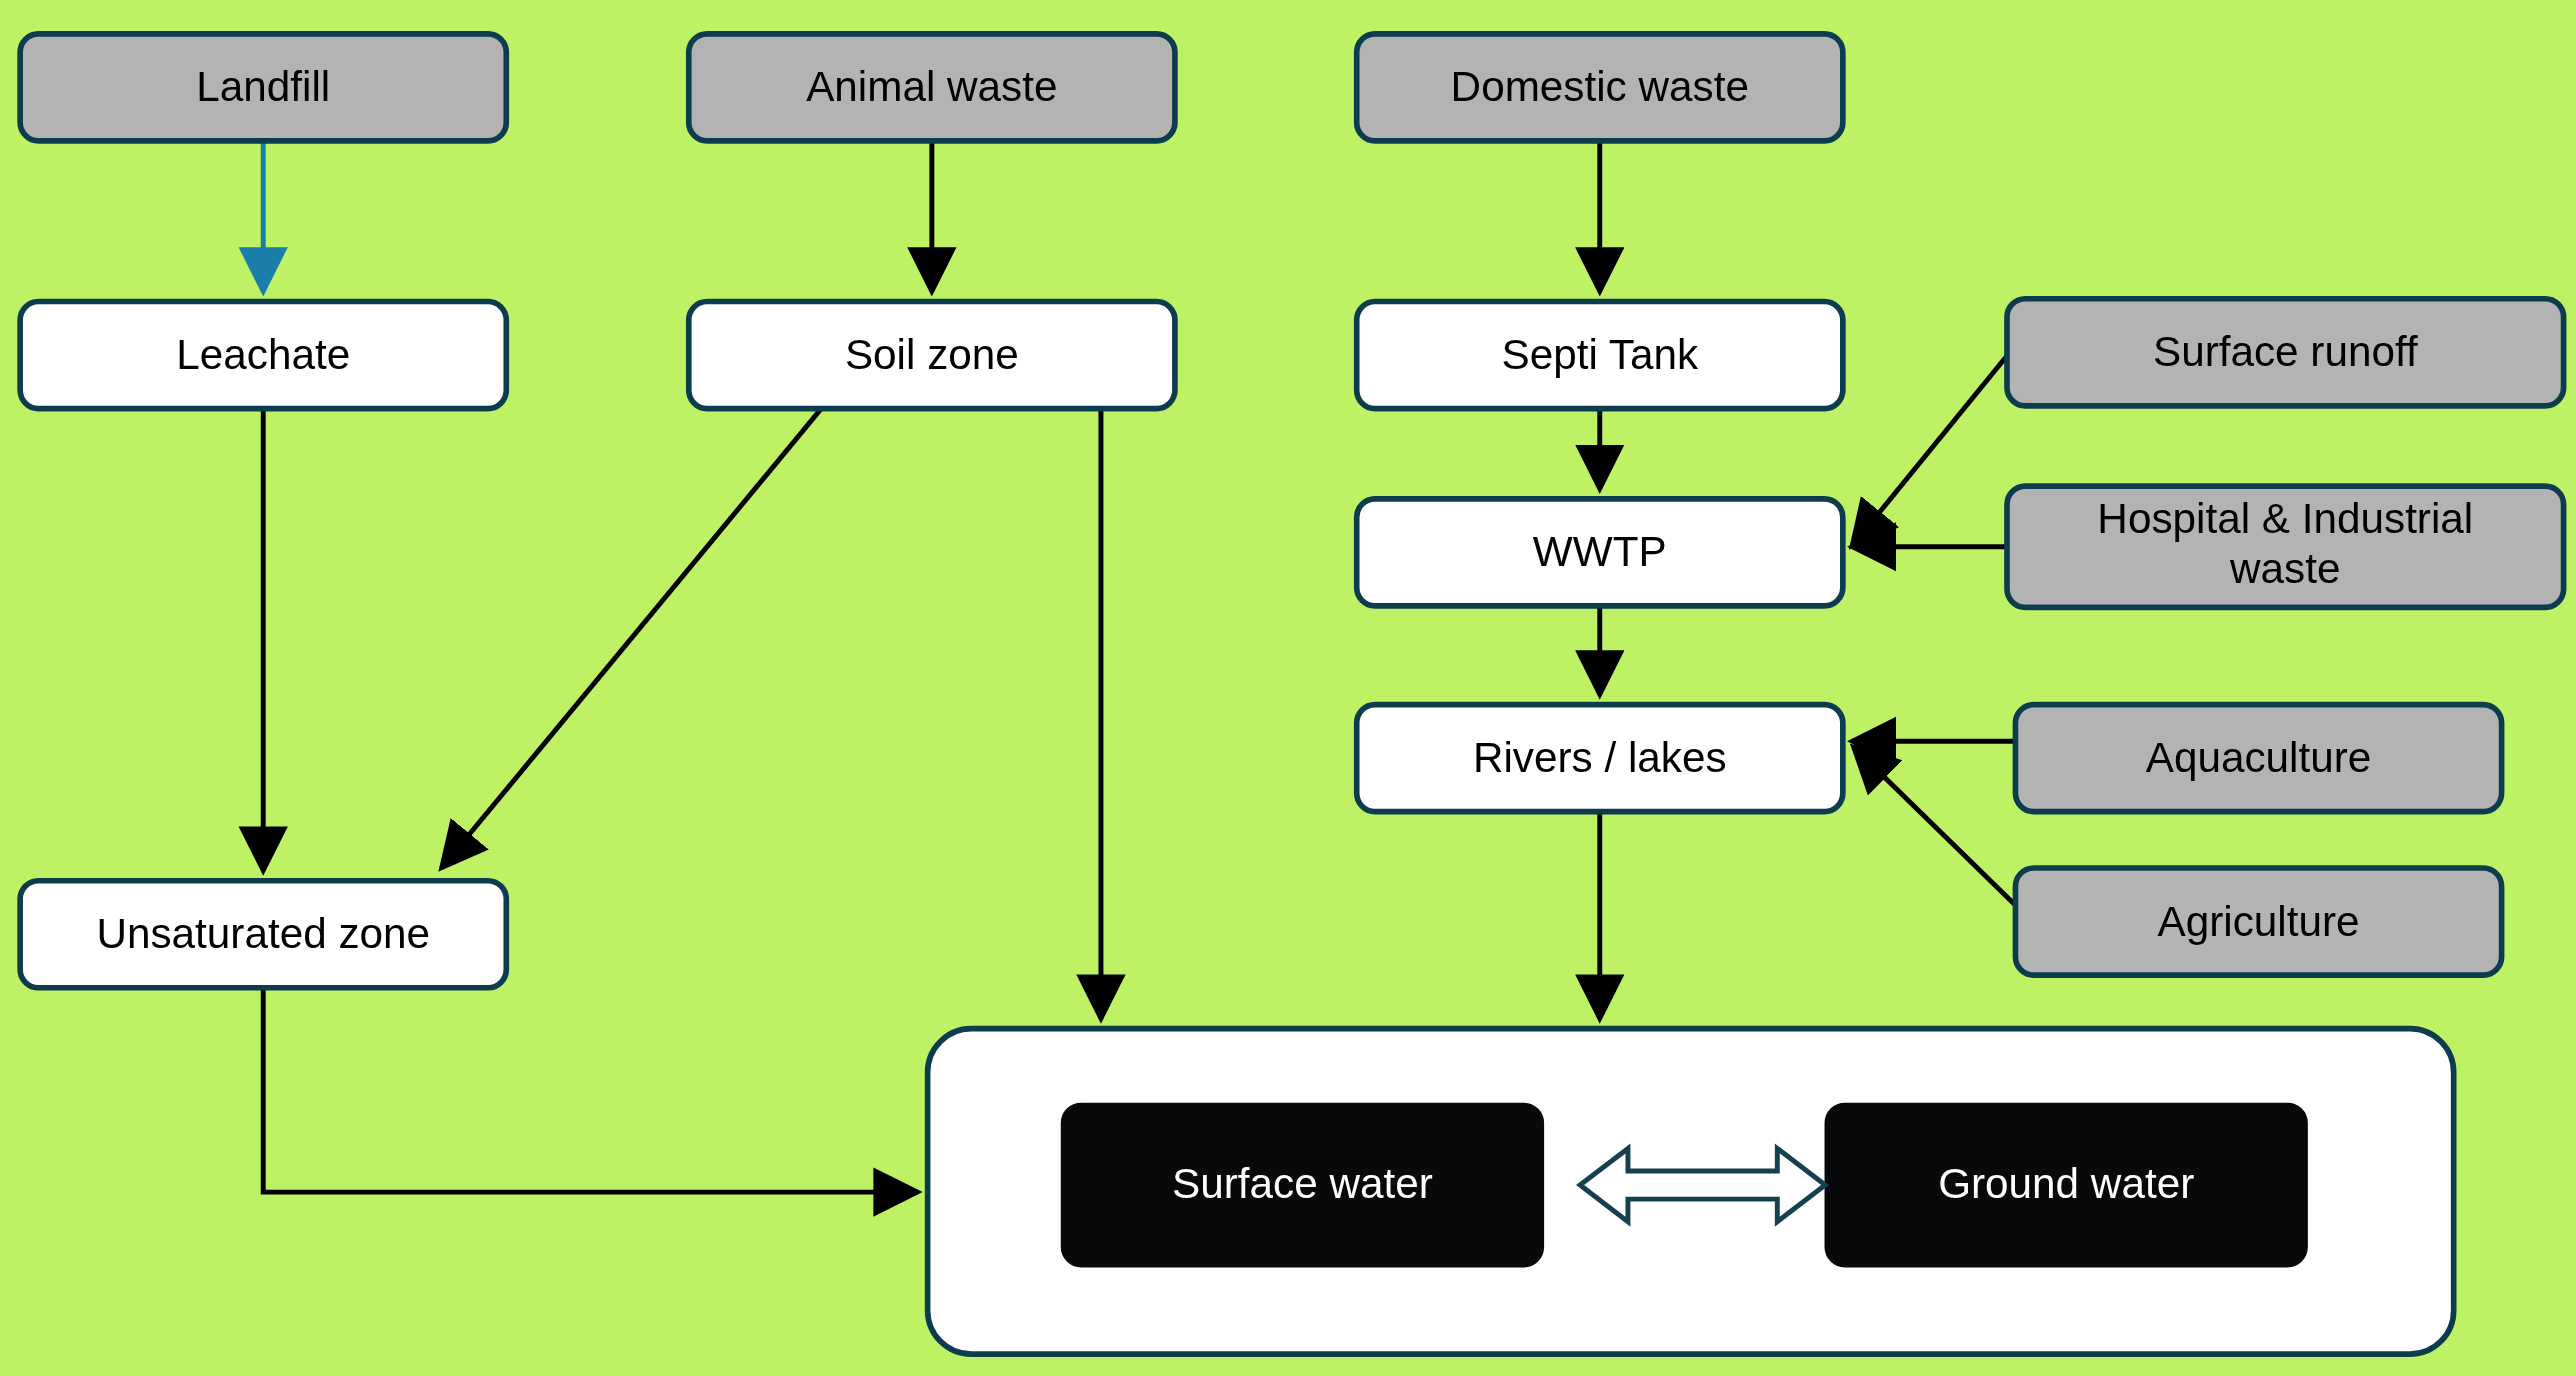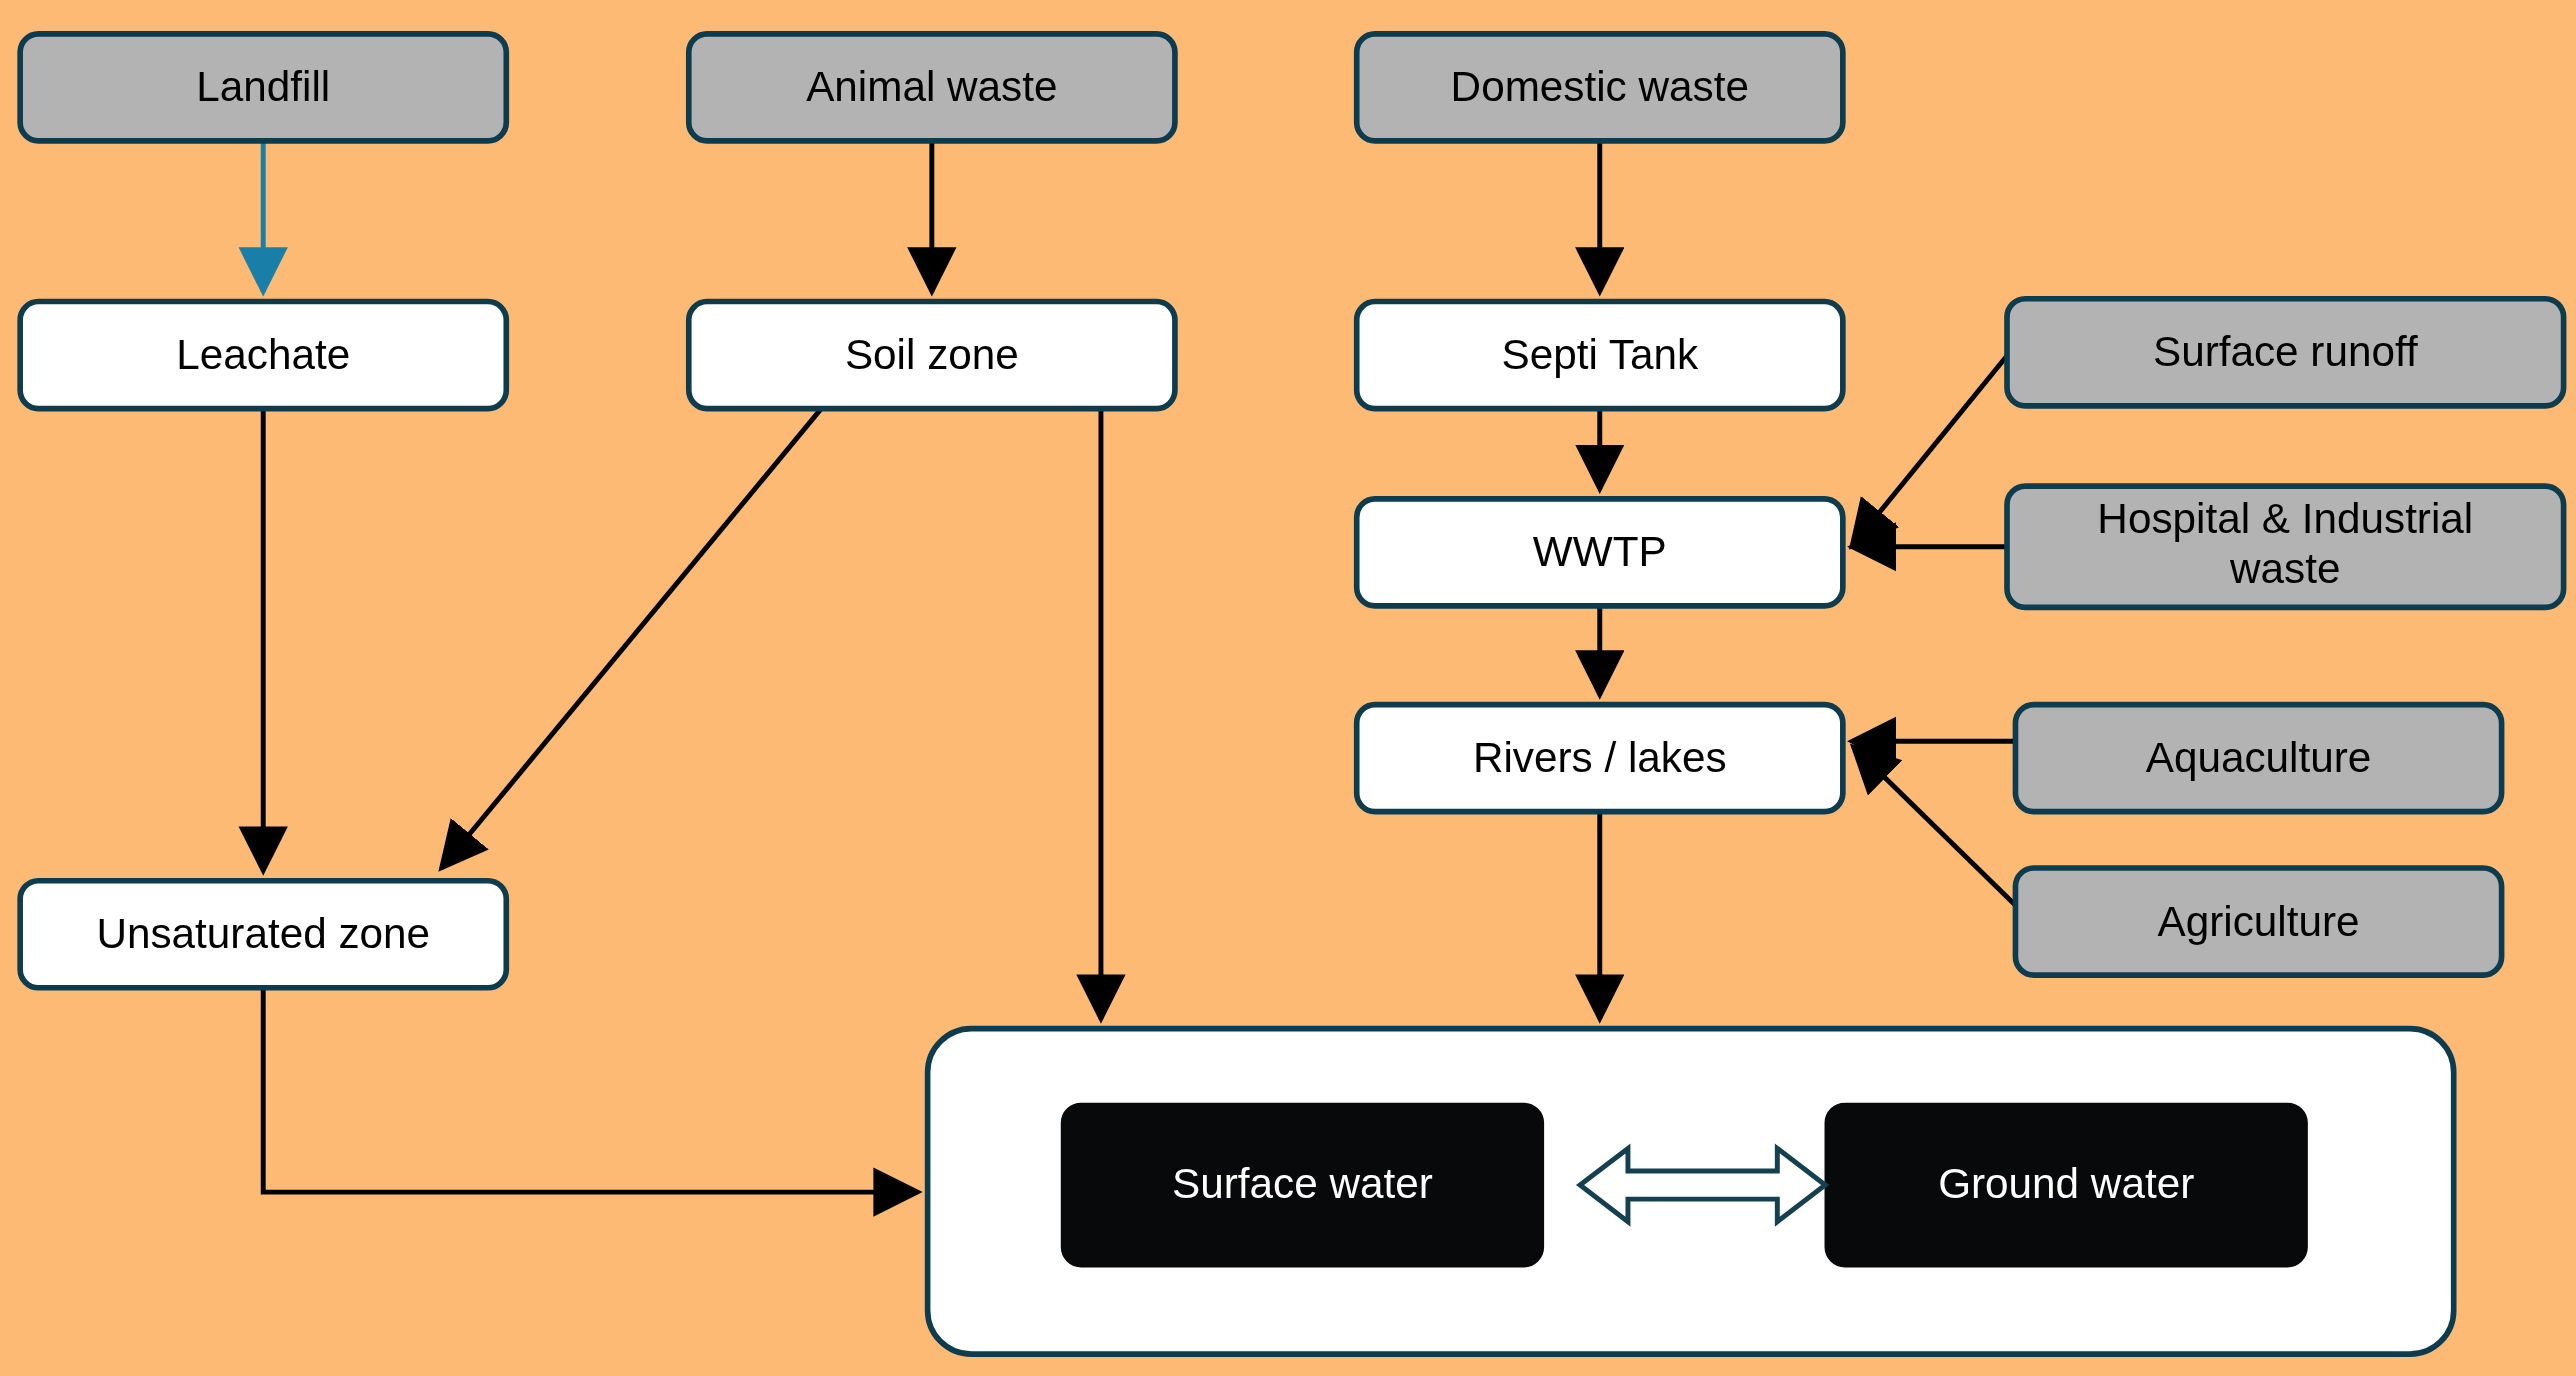--- a/index.html
+++ b/index.html
@@ -7,21 +7,21 @@
     padding: 0;
     background: #ffffff;
   }
   body {
     font-family: "Liberation Sans", sans-serif;
   }
   #diagram-root {
     position: relative;
     width: 2576px;
     height: 1376px;
-    background: #fdba74;
+    background: #bef264;
     overflow: hidden;
   }
   svg.layer {
     position: absolute;
     top: 0;
     left: 0;
     width: 2576px;
     height: 1376px;
   }
   .node-label {

